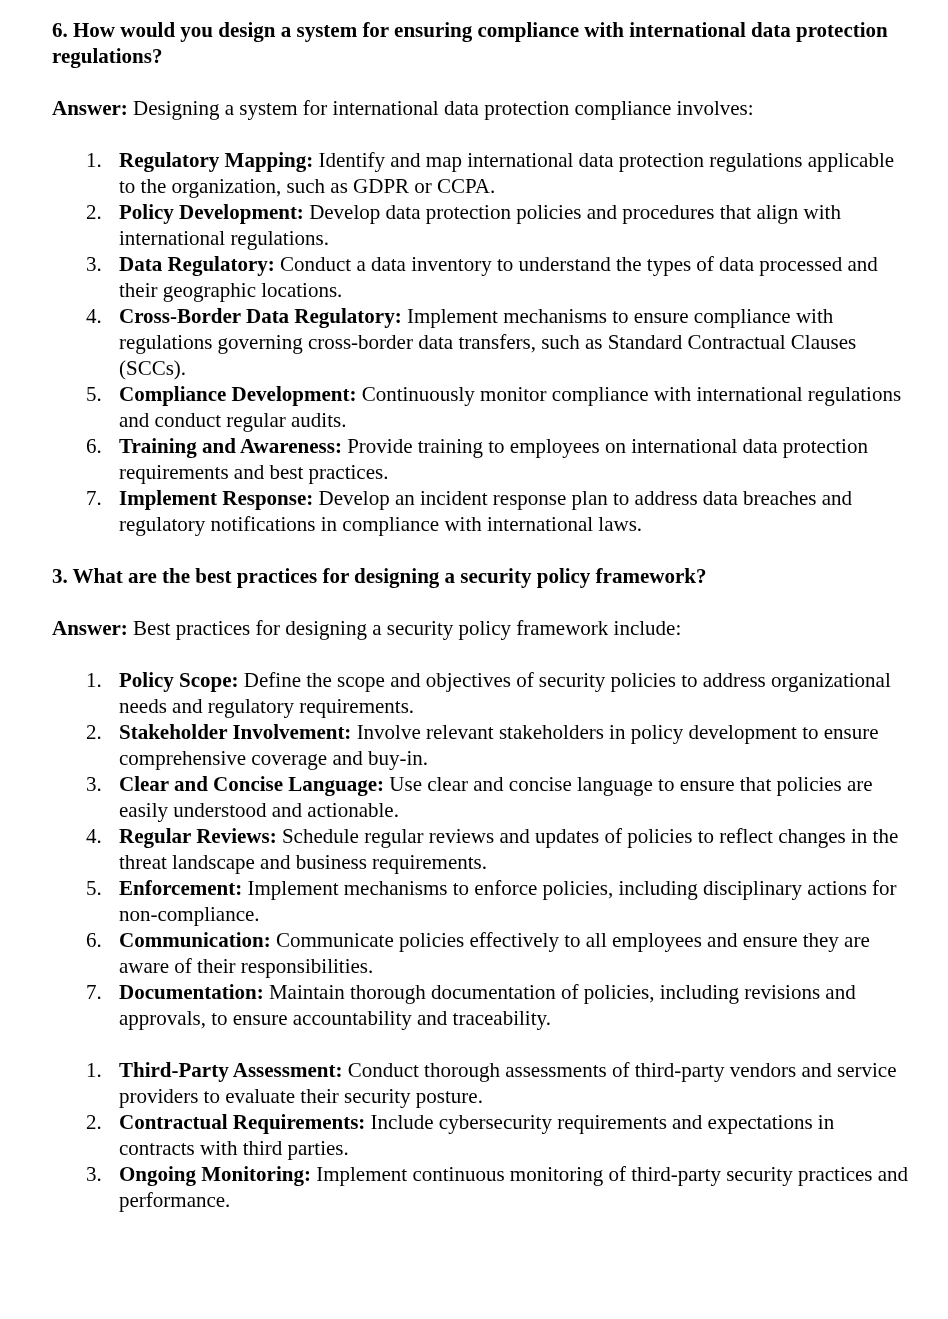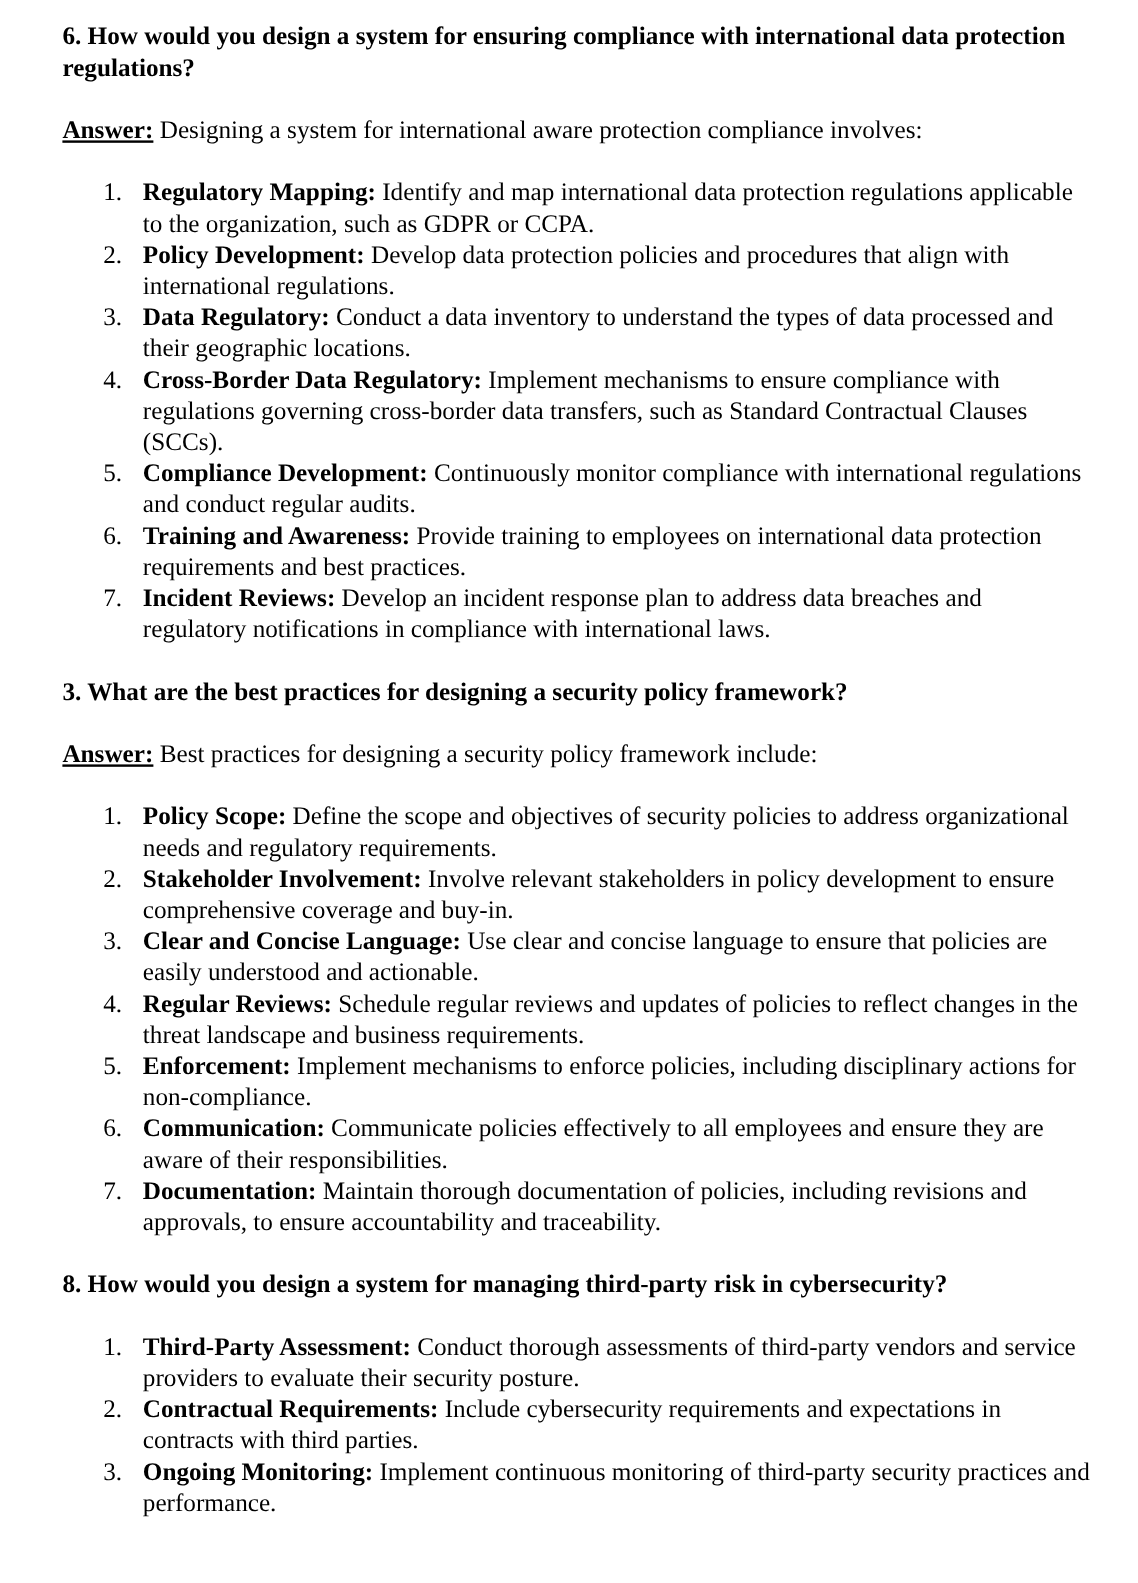--- a/index.html
+++ b/index.html
@@ -29,21 +29,20 @@
     .question {
       font-weight: bold;
       margin: 0;
       width: 860px;
     }
     .answer {
       margin: 26px 0 0 0;
     }
     .answer .label {
       font-weight: bold;
-      text-decoration: underline;
     }
     ol.items {
       list-style: none;
       margin: 26px 0 0 0;
       padding: 0;
     }
     ol.items li {
       position: relative;
       padding-left: 67px;
       width: 790px;
@@ -60,48 +59,47 @@
       margin-top: 26px;
     }
   </style>
 </head>
 <body>
 
 <div class="page">
 
   <div class="section">
     <p class="question">6. How would you design a system for ensuring compliance with international data protection regulations?</p>
-    <p class="answer"><span class="label">Answer:</span><span> Designing a system for international aware protection compliance involves:</span></p>
+    <p class="answer"><span class="label">Answer:</span><span> Designing a system for international data protection compliance involves:</span></p>
     <ol class="items">
       <li><span class="num">1.</span><span class="term">Regulatory Mapping:</span><span> Identify and map international data protection regulations applicable to the organization, such as GDPR or CCPA.</span></li>
       <li><span class="num">2.</span><span class="term">Policy Development:</span><span> Develop data protection policies and procedures that align with international regulations.</span></li>
       <li><span class="num">3.</span><span class="term">Data Regulatory:</span><span> Conduct a data inventory to understand the types of data processed and their geographic locations.</span></li>
       <li><span class="num">4.</span><span class="term">Cross-Border Data Regulatory:</span><span> Implement mechanisms to ensure compliance with regulations governing cross-border data transfers, such as Standard Contractual Clauses (SCCs).</span></li>
       <li><span class="num">5.</span><span class="term">Compliance Development:</span><span> Continuously monitor compliance with international regulations and conduct regular audits.</span></li>
       <li><span class="num">6.</span><span class="term">Training and Awareness:</span><span> Provide training to employees on international data protection requirements and best practices.</span></li>
-      <li><span class="num">7.</span><span class="term">Incident Reviews:</span><span> Develop an incident response plan to address data breaches and regulatory notifications in compliance with international laws.</span></li>
+      <li><span class="num">7.</span><span class="term">Implement Response:</span><span> Develop an incident response plan to address data breaches and regulatory notifications in compliance with international laws.</span></li>
     </ol>
   </div>
 
   <div class="section">
     <p class="question">3. What are the best practices for designing a security policy framework?</p>
     <p class="answer"><span class="label">Answer:</span><span> Best practices for designing a security policy framework include:</span></p>
     <ol class="items">
       <li><span class="num">1.</span><span class="term">Policy Scope:</span><span> Define the scope and objectives of security policies to address organizational needs and regulatory requirements.</span></li>
       <li><span class="num">2.</span><span class="term">Stakeholder Involvement:</span><span> Involve relevant stakeholders in policy development to ensure comprehensive coverage and buy-in.</span></li>
       <li><span class="num">3.</span><span class="term">Clear and Concise Language:</span><span> Use clear and concise language to ensure that policies are easily understood and actionable.</span></li>
       <li><span class="num">4.</span><span class="term">Regular Reviews:</span><span> Schedule regular reviews and updates of policies to reflect changes in the threat landscape and business requirements.</span></li>
       <li><span class="num">5.</span><span class="term">Enforcement:</span><span> Implement mechanisms to enforce policies, including disciplinary actions for non-compliance.</span></li>
       <li><span class="num">6.</span><span class="term">Communication:</span><span> Communicate policies effectively to all employees and ensure they are aware of their responsibilities.</span></li>
       <li><span class="num">7.</span><span class="term">Documentation:</span><span> Maintain thorough documentation of policies, including revisions and approvals, to ensure accountability and traceability.</span></li>
     </ol>
   </div>
 
   <div class="section">
-    <p class="question">8. How would you design a system for managing third-party risk in cybersecurity?</p>
     <ol class="items">
       <li><span class="num">1.</span><span class="term">Third-Party Assessment:</span><span> Conduct thorough assessments of third-party vendors and service providers to evaluate their security posture.</span></li>
       <li><span class="num">2.</span><span class="term">Contractual Requirements:</span><span> Include cybersecurity requirements and expectations in contracts with third parties.</span></li>
       <li><span class="num">3.</span><span class="term">Ongoing Monitoring:</span><span> Implement continuous monitoring of third-party security practices and performance.</span></li>
     </ol>
   </div>
 
 </div>
 
 </body></html>

